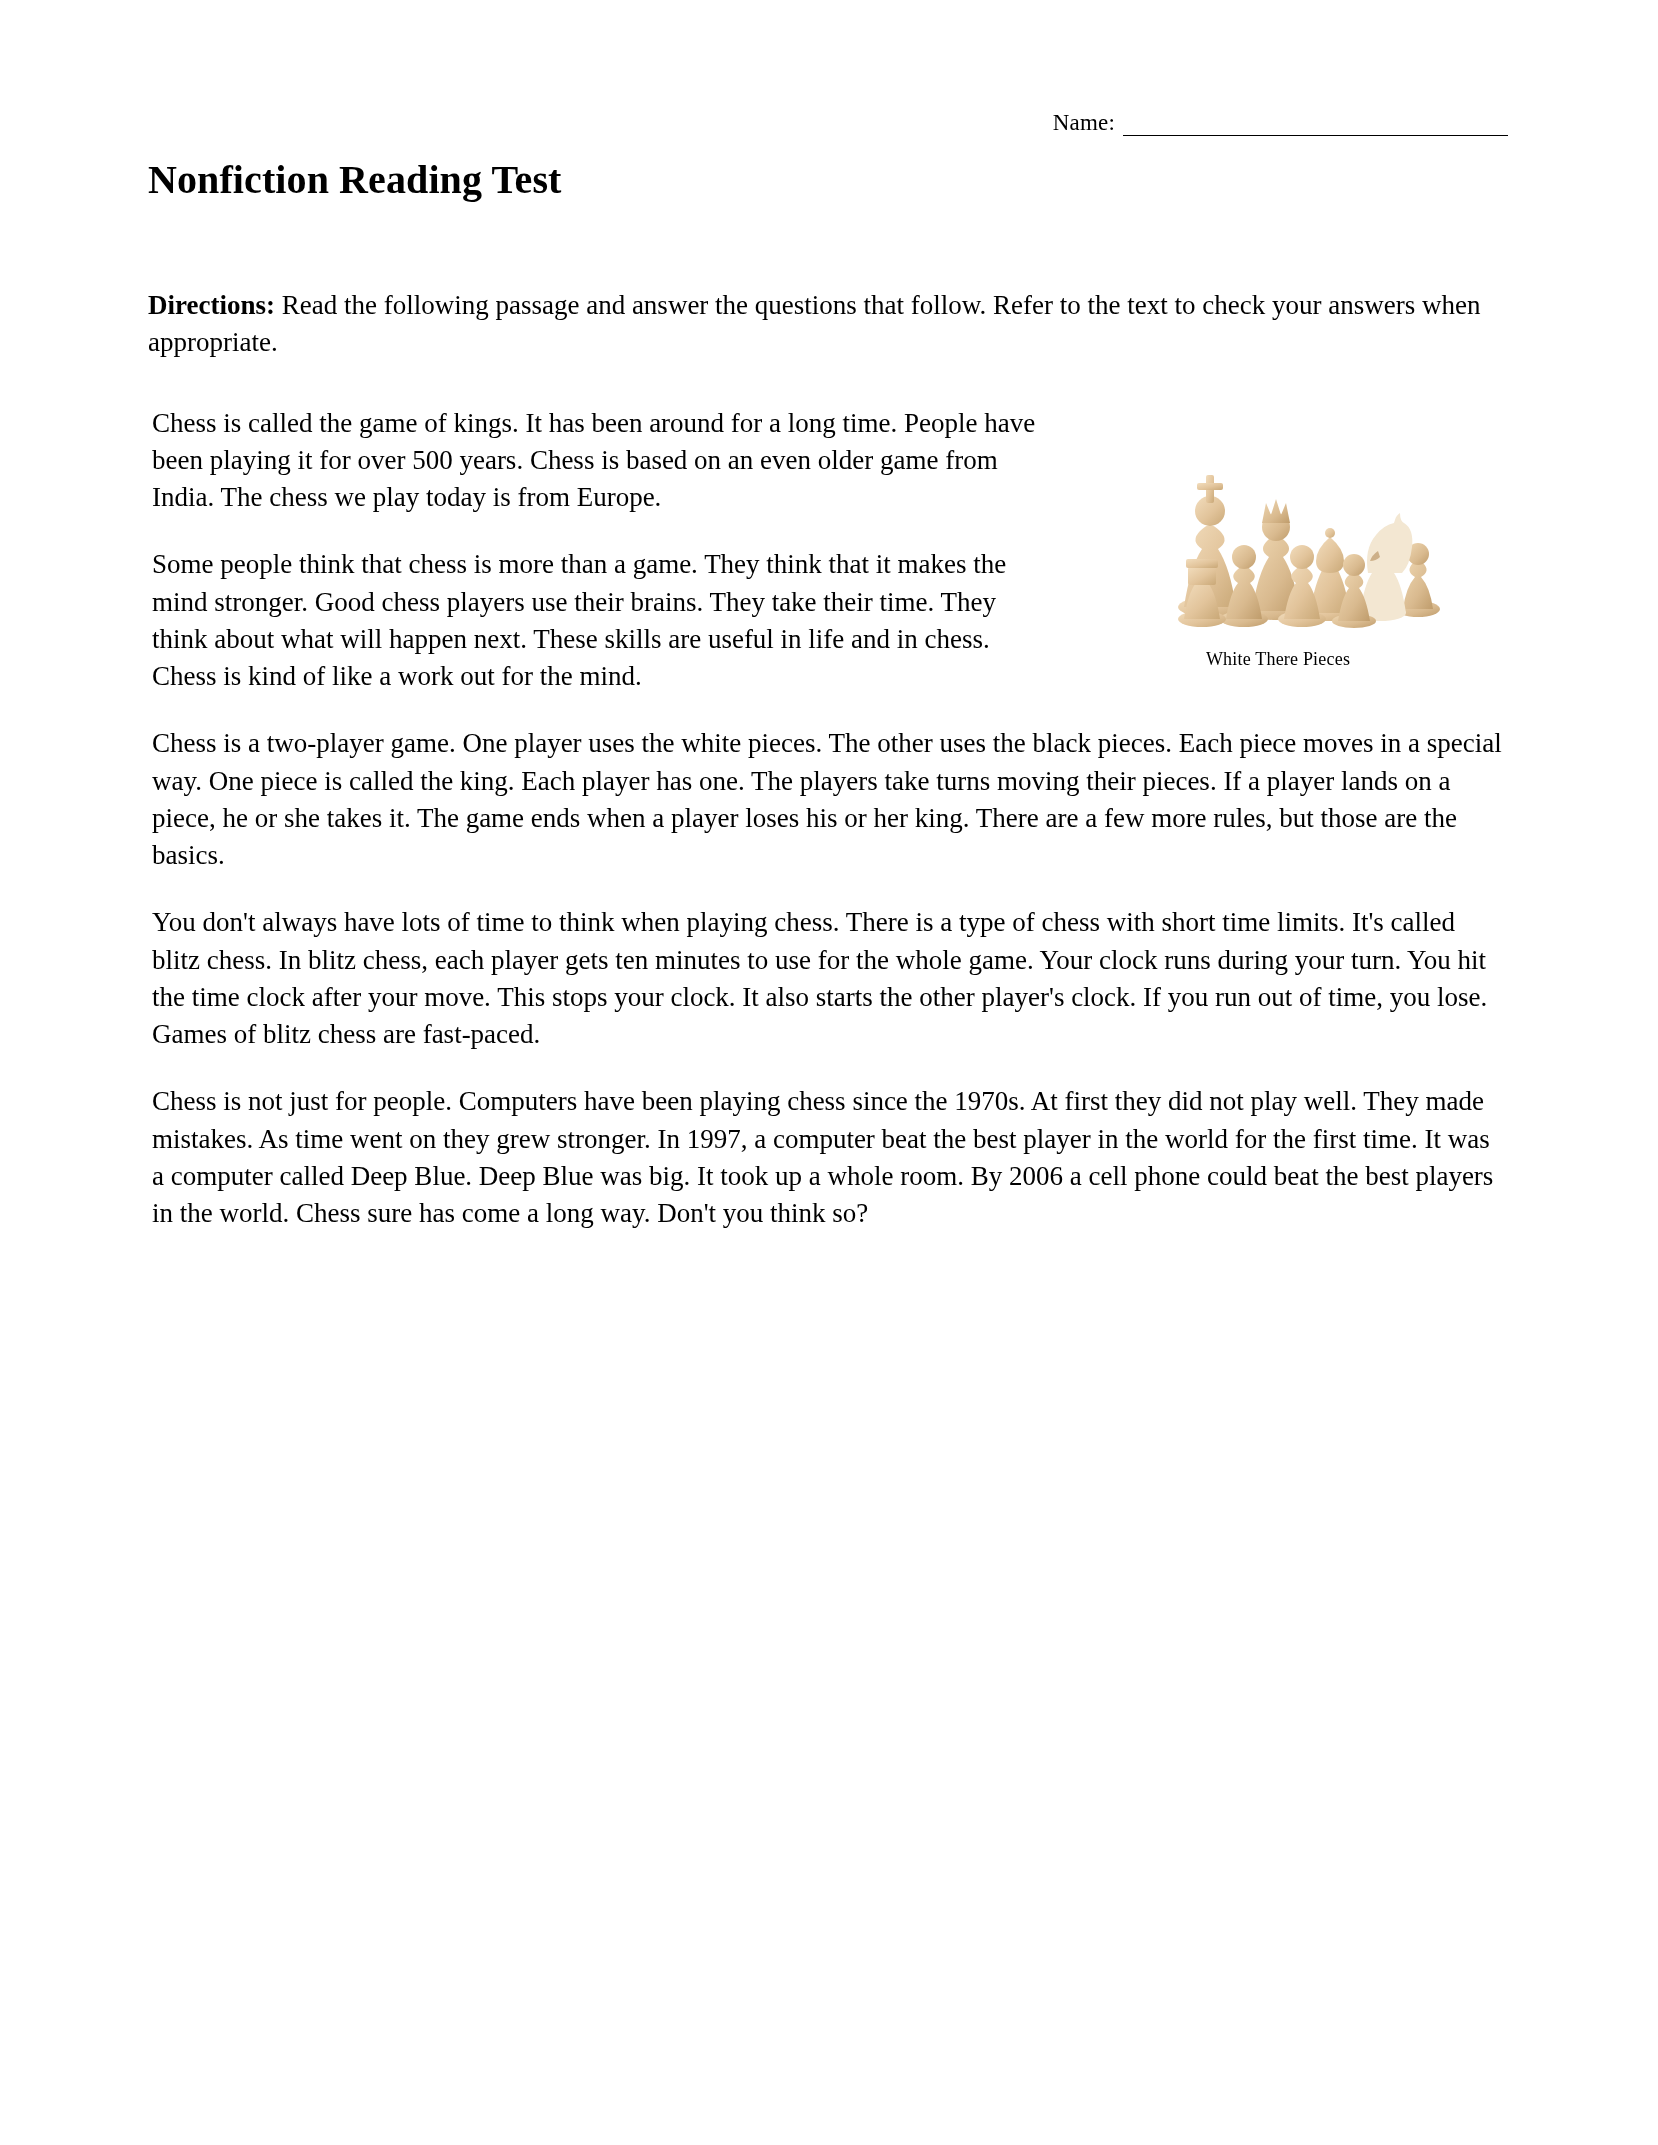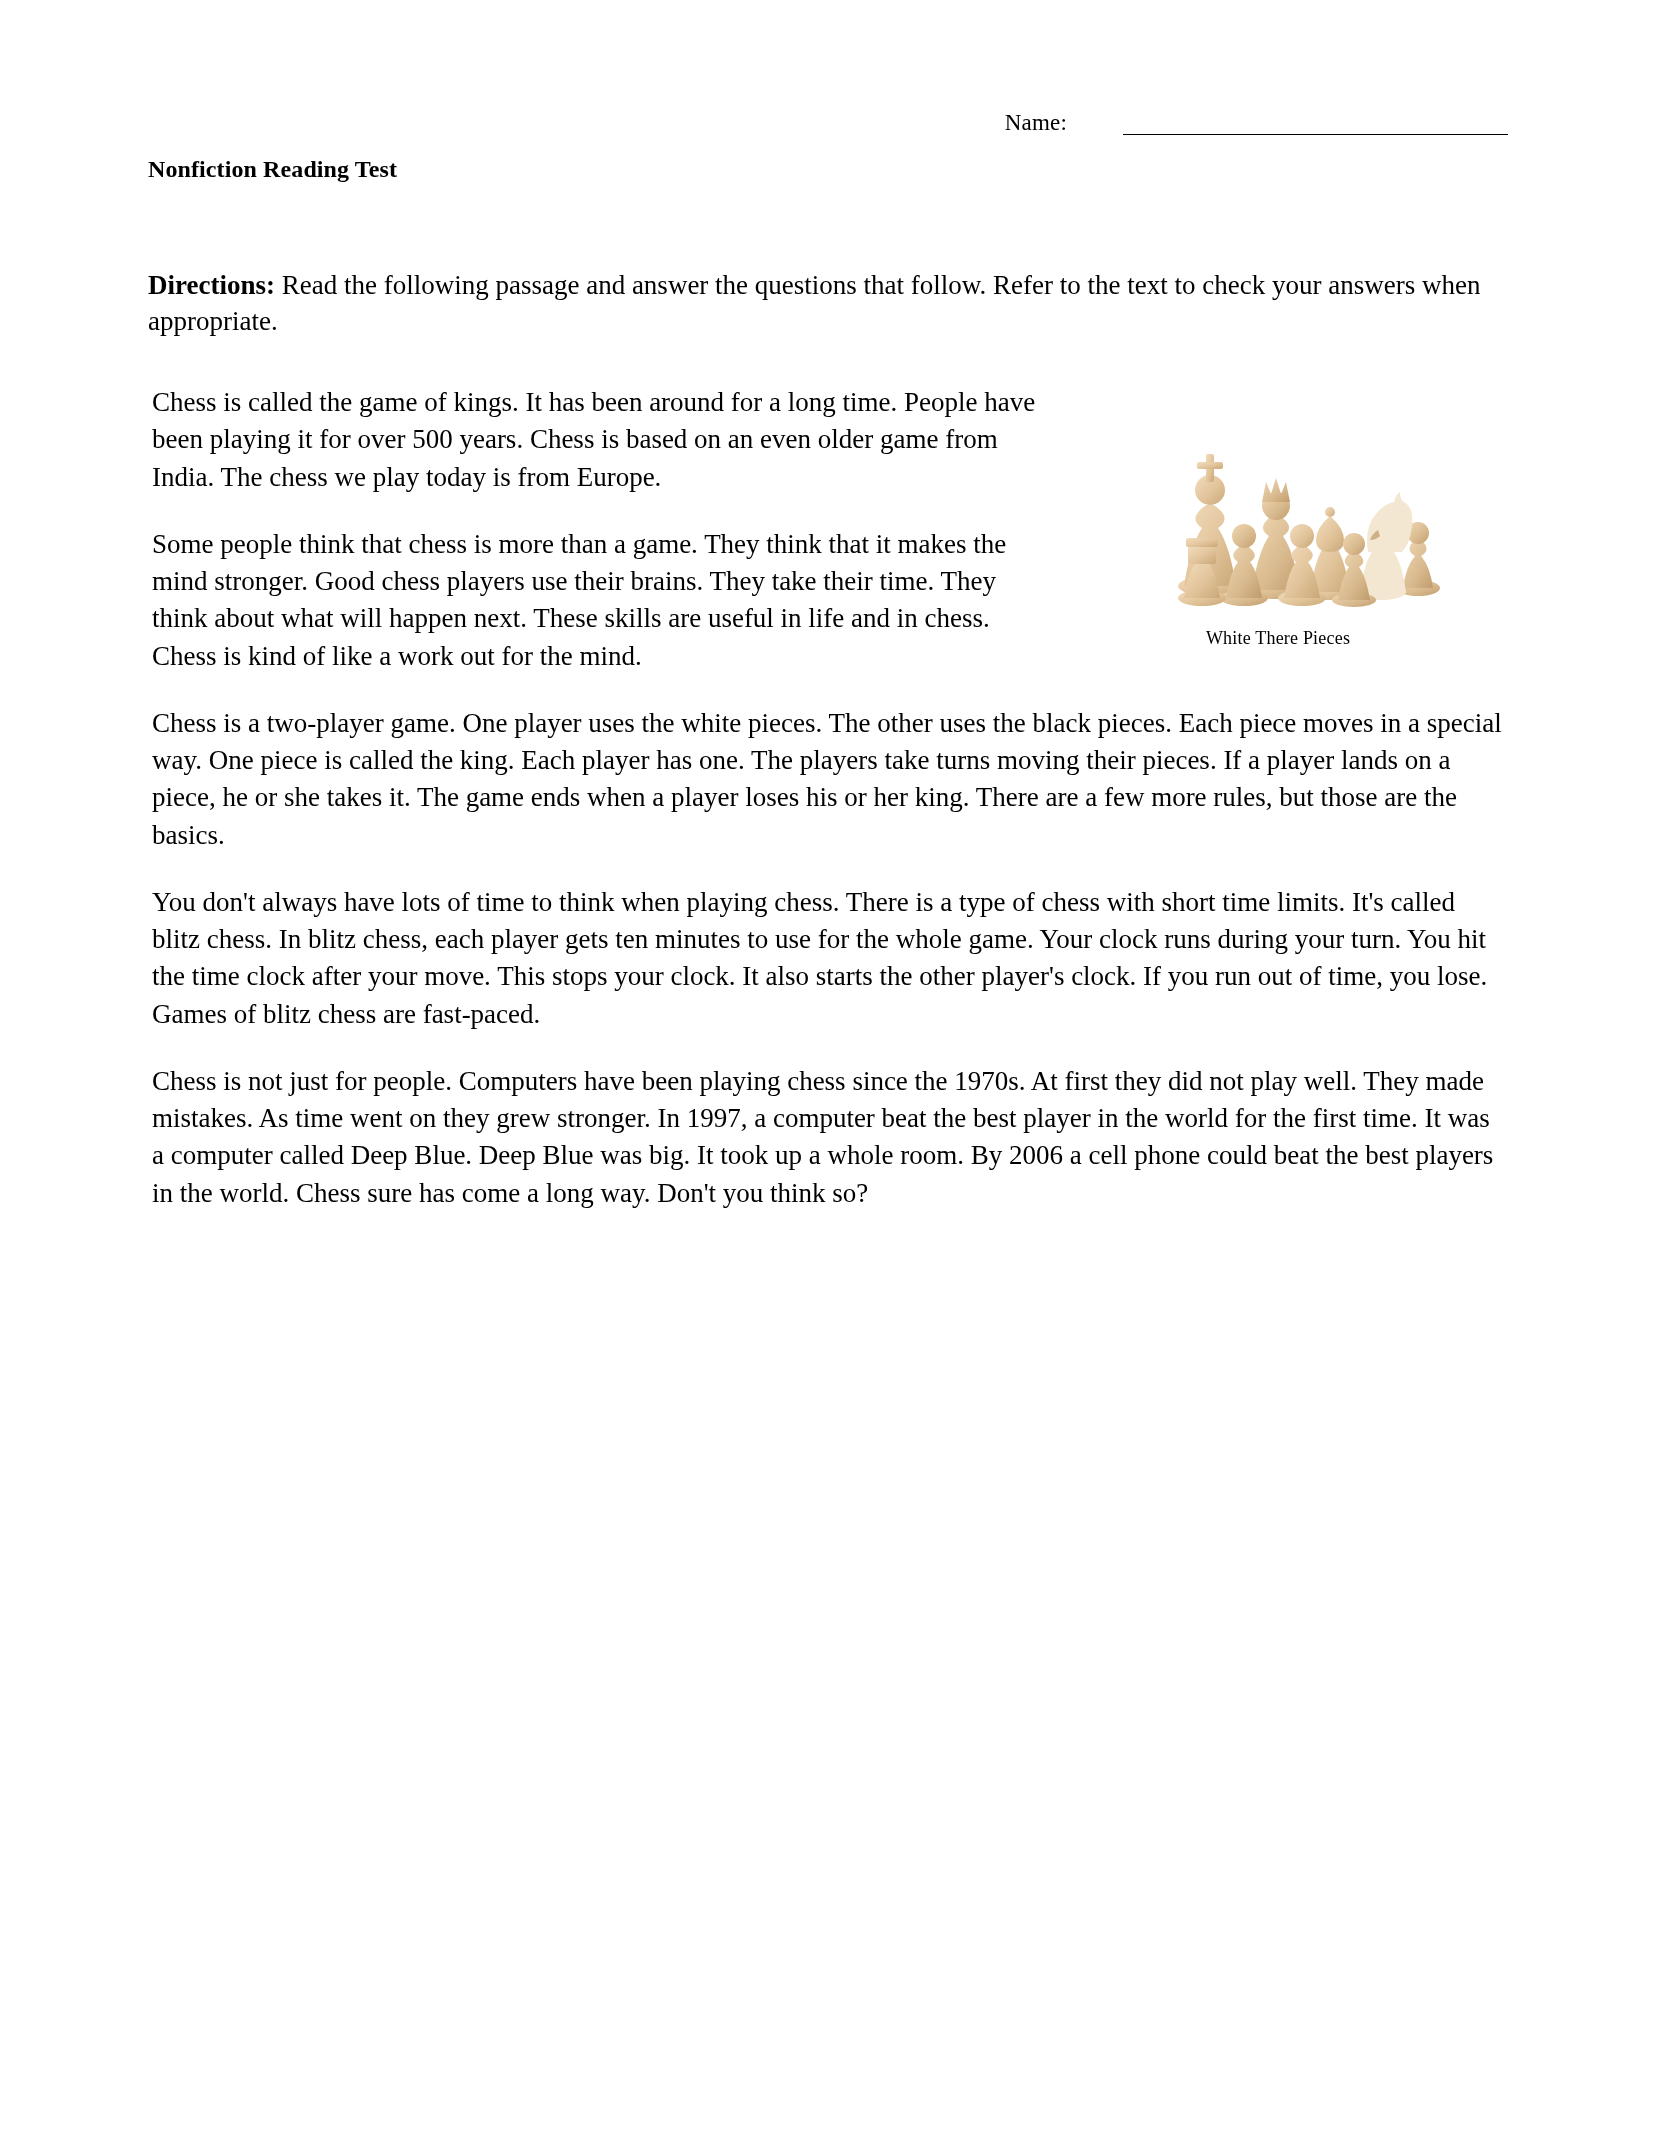--- a/index.html
+++ b/index.html
@@ -25,42 +25,41 @@
   .content {
     position: absolute;
     left: 148px;
     top: 110px;
     width: 1360px;
   }
   
   .name-row {
     display: flex;
     justify-content: flex-end;
-    align-items: center;
+    align-items: flex-end;
     margin-bottom: 18px;
-    gap: 48px;
   }
   .name-label {
     font-size: 23px;
     letter-spacing: 0.2px;
   }
   .name-blank {
     display: inline-block;
     width: 385px;
     border-bottom: 1.5px solid #000;
     height: 22px;
     margin-left: 8px;
   }
   
   .title-block {
     margin-top: 6px;
     margin-bottom: 0;
   }
   .doc-title {
-    font-size: 24px;
+    font-size: 40px;
     font-weight: bold;
     line-height: 1.28;
     letter-spacing: 0.1px;
   }
   .doc-subtitle {
     font-size: 32px;
     font-weight: bold;
     line-height: 1.28;
     letter-spacing: 0.1px;
   }

